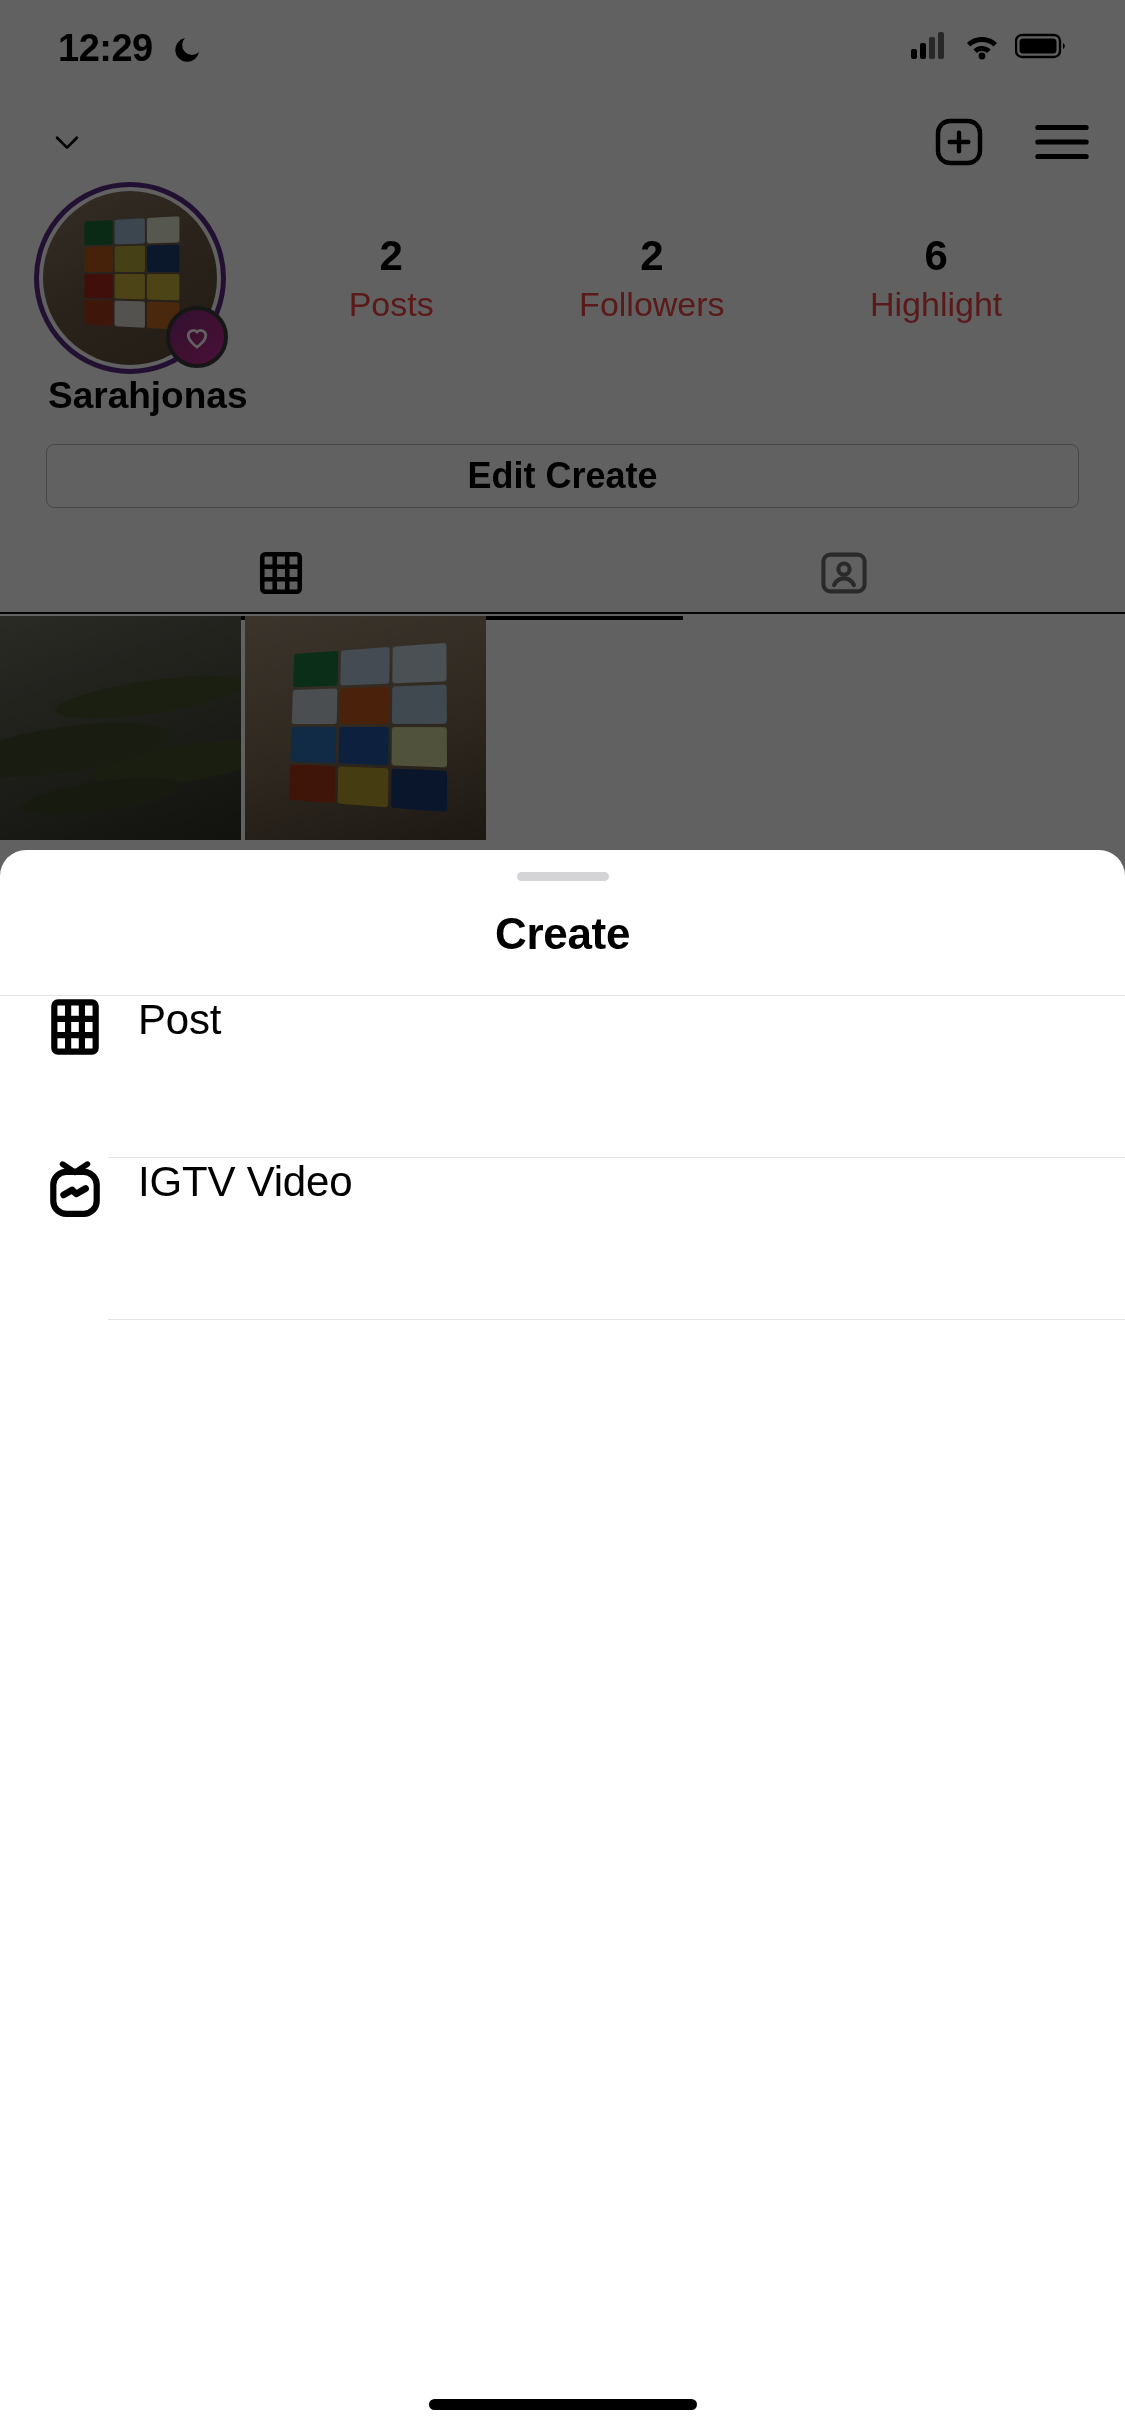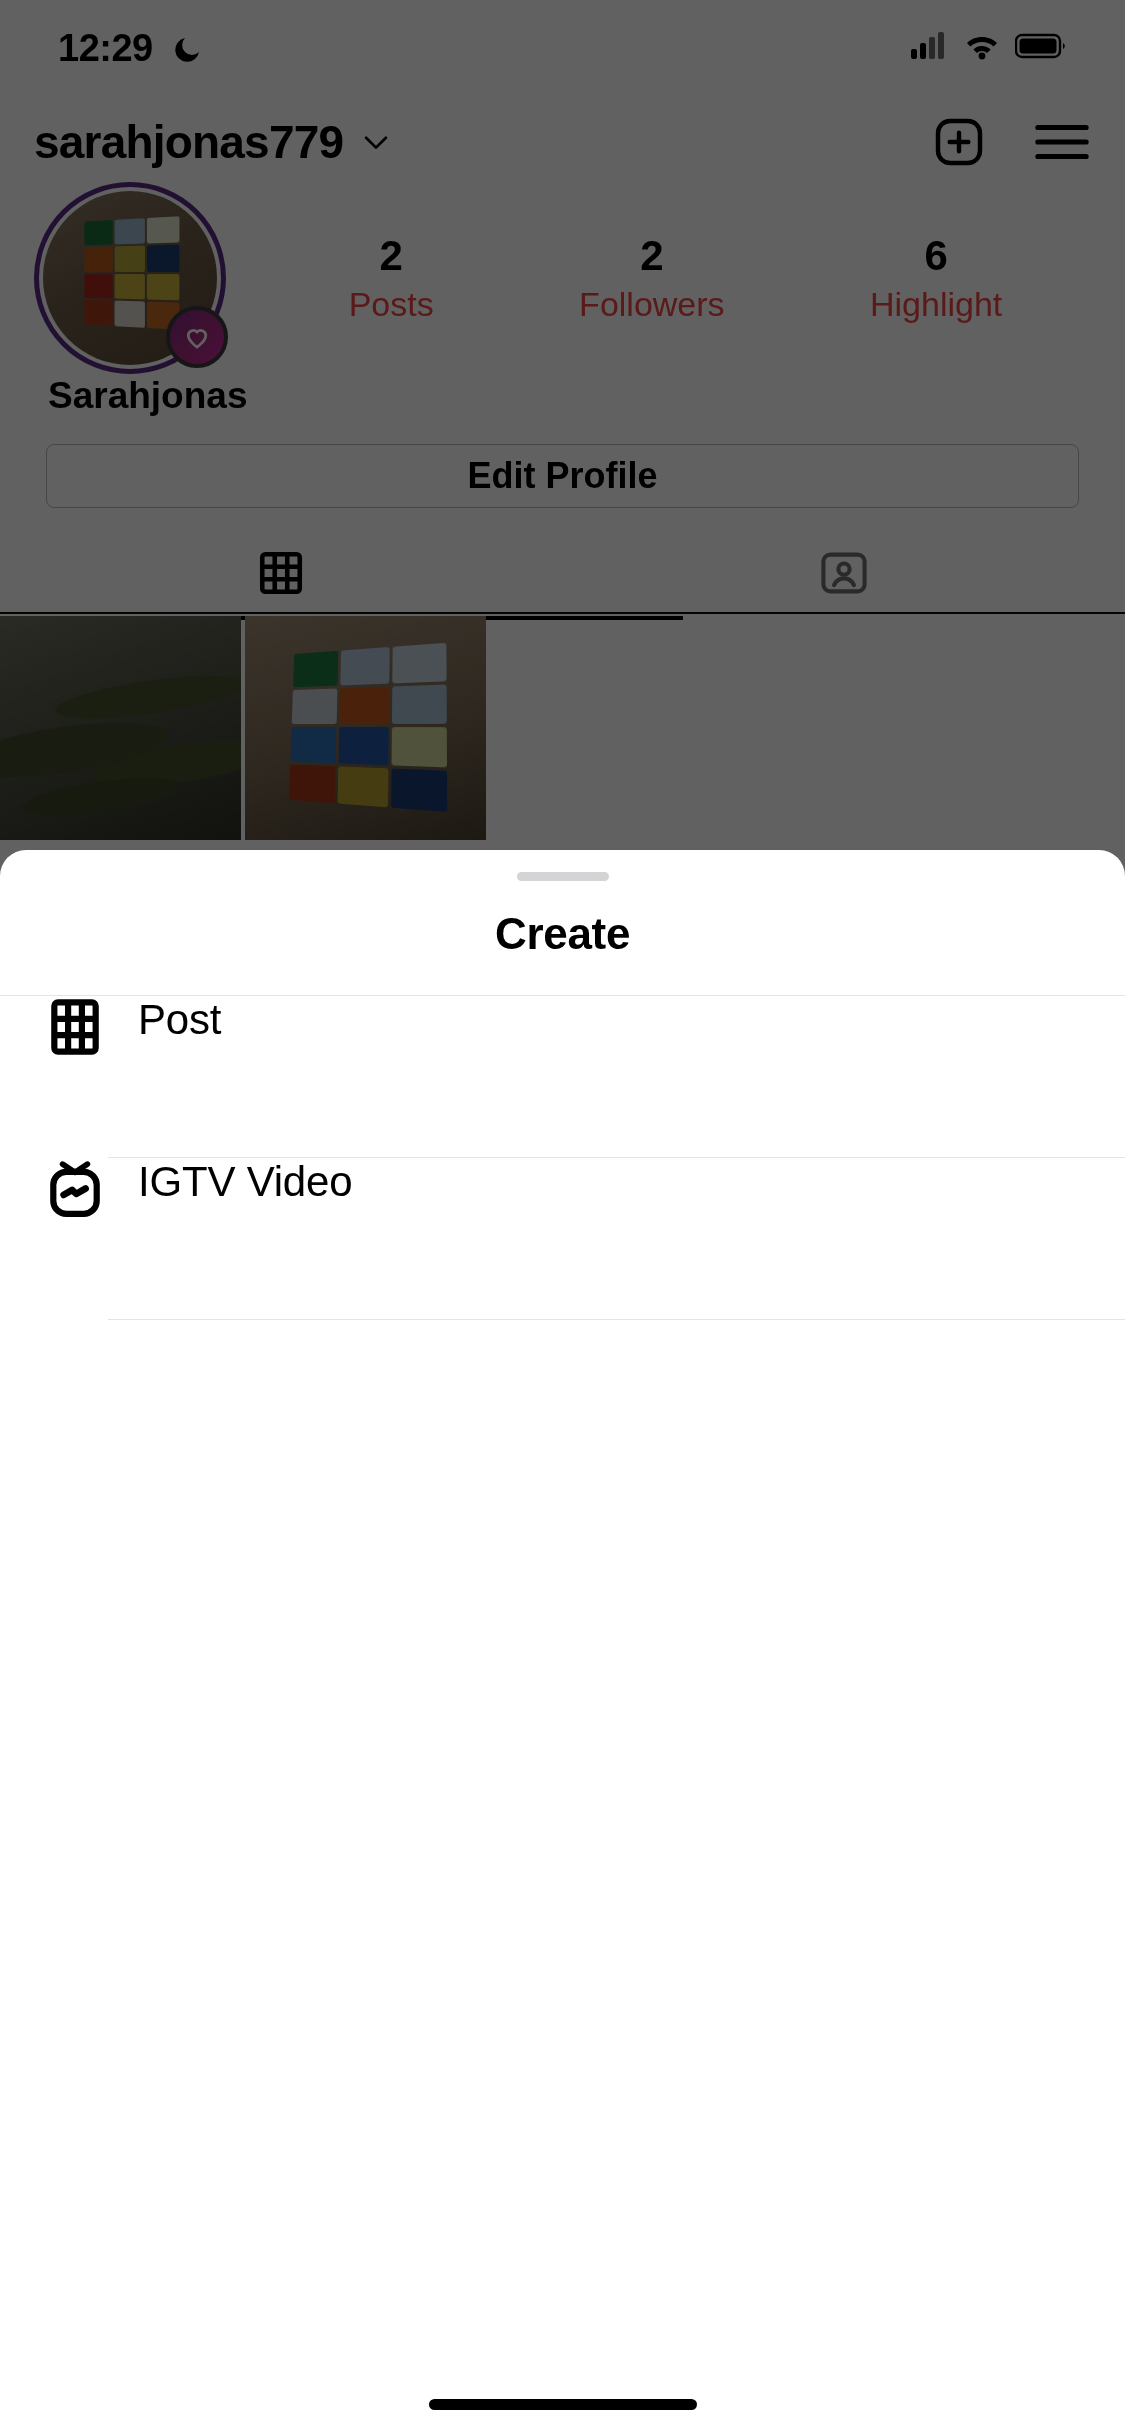--- a/index.html
+++ b/index.html
@@ -195,21 +195,20 @@
           <svg width="52" height="28" viewBox="0 0 52 28">
             <rect x="1" y="3" width="44" height="22" rx="6" fill="none" stroke="#000" stroke-width="2.4"></rect>
             <rect x="4.5" y="6.5" width="37" height="15" rx="3.5" fill="#000"></rect>
             <path d="M48 11v6a3.4 3.4 0 0 0 0-6z" fill="#000"></path>
           </svg>
         </span>
       </div>
     </div>
 
     <div class="profile-header">
-      <span class="username">sarahjonas779</span>
       <span class="chev">
         <svg width="34" height="34" viewBox="0 0 24 24">
             <path d="M5 9l7 7 7-7" fill="none" stroke="#000" stroke-width="1.9" stroke-linecap="round" stroke-linejoin="round"></path>
           </svg>
       </span>
       <span class="header-spacer"></span>
       <span class="hdr-icon">
         <svg width="56" height="56" viewBox="0 0 24 24">
           <rect x="3" y="3" width="18" height="18" rx="5.2" fill="none" stroke="#000" stroke-width="1.9"></rect>
           <path d="M12 8v8M8 12h8" stroke="#000" stroke-width="1.9" stroke-linecap="round"></path>
@@ -258,21 +257,21 @@
         </div>
         <div class="stat">
           <div class="stat-num">6</div>
           <div class="stat-lbl">Highlight</div>
         </div>
       </div>
     </div>
 
     <div class="fullname">Sarahjonas</div>
 
-    <div class="edit-btn">Edit Profile</div>
+    <div class="edit-btn">Edit Create</div>
 
     <div class="tabs">
       <div class="tab active">
         <span>
           <svg width="50" height="50" viewBox="0 0 24 24">
             <rect x="3" y="3" width="18" height="18" rx="1.5" fill="none" stroke="#000" stroke-width="2.2"></rect>
             <path d="M9 3v18M15 3v18M3 9h18M3 15h18" stroke="#000" stroke-width="2.2"></path>
           </svg>
         </span>
       </div>

